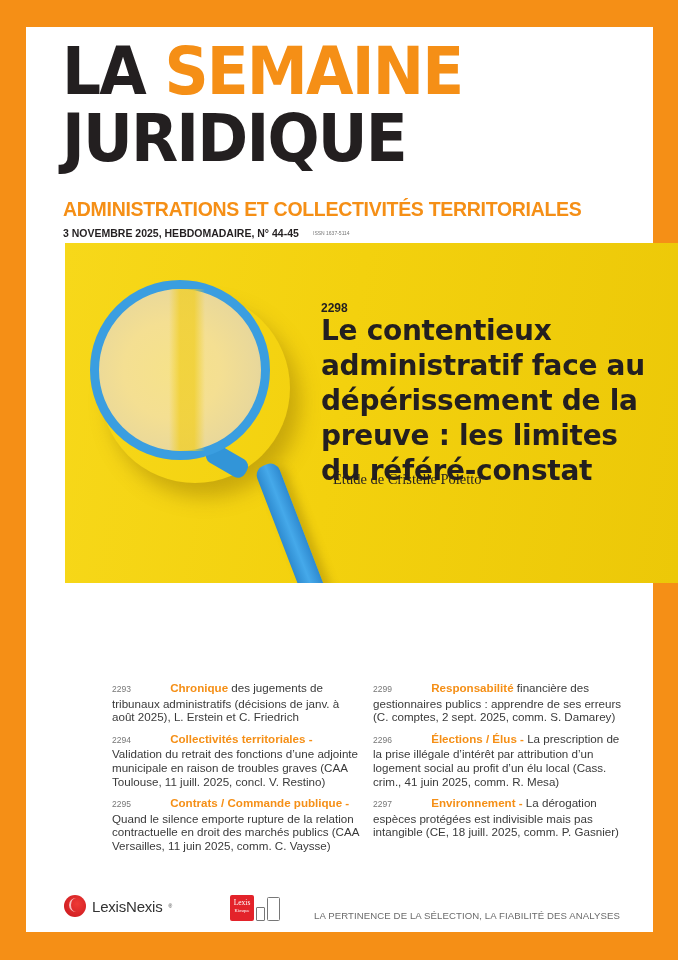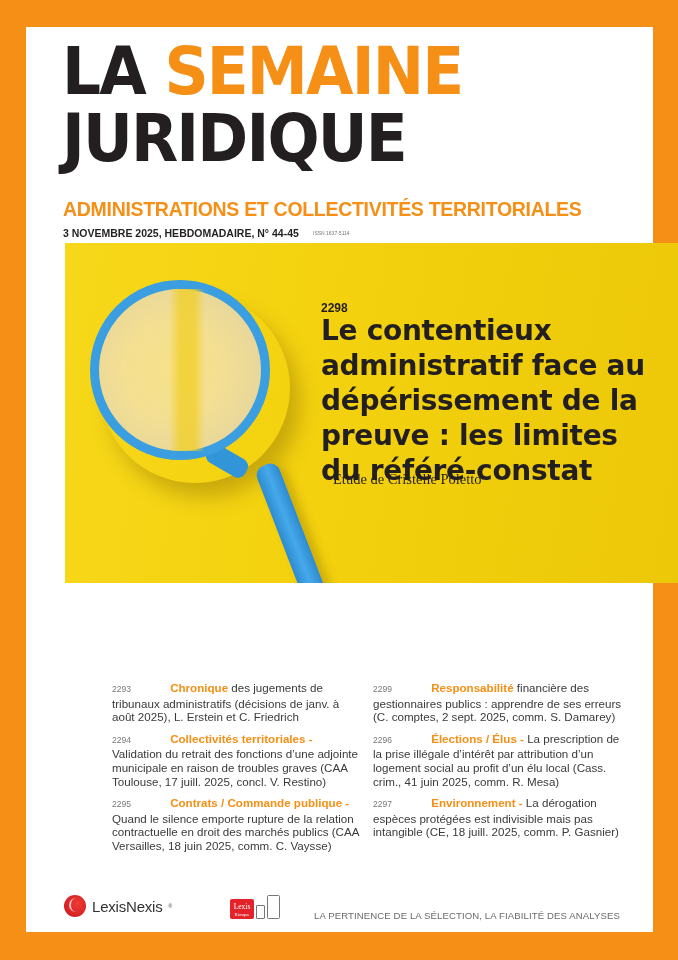--- a/index.html
+++ b/index.html
@@ -110,21 +110,21 @@
       content: ""; position: absolute; left: 5px; top: 3px; width: 12px; height: 14px;
       border-left: 2px solid rgba(255,255,255,0.7); border-radius: 50%;
     }
     .ln-text { font-size: 15px; color: #333; letter-spacing: -0.2px; }
     .ln-reg { font-size: 5px; vertical-align: top; color:#333; }
     .kiosque {
       position: absolute; left: 230px; top: 895px;
       display: flex; align-items: flex-end; gap: 2px;
     }
     .kiosque-badge {
-      width: 24px; height: 20px; background: #e3232a; border-radius: 2px;
+      width: 24px; height: 26px; background: #e3232a; border-radius: 2px;
       color: #fff; font-family: "Liberation Serif", serif;
       font-size: 7.5px; line-height: 8px; text-align: center;
       padding-top: 4px; box-sizing: border-box;
     }
     .kiosque-badge .small { font-size: 4.5px; display: block; }
     .dev-phone { width: 7px; height: 12px; border: 1.5px solid #777; border-radius: 1px; }
     .dev-tablet { width: 11px; height: 22px; border: 1.5px solid #777; border-radius: 1.5px; }
     .tagline {
       position: absolute; left: 314px; top: 910px;
       font-size: 9.6px; color: #6b6b6b; letter-spacing: 0.1px;
@@ -157,25 +157,25 @@
   <div class="article-author">Étude de Cristelle Poletto</div>
 </div>
 
 <div class="toc left">
   <div class="toc-item">
     <span class="toc-num">2293</span>
     <span class="toc-cat">Chronique</span><span> des jugements de tribunaux administratifs (décisions de janv. à août 2025), L. Erstein et C. Friedrich</span>
   </div>
   <div class="toc-item">
     <span class="toc-num">2294</span>
-    <span class="toc-cat">Collectivités territoriales -</span><span> Validation du retrait des fonctions d’une adjointe municipale en raison de troubles graves (CAA Toulouse, 17 juill. 2025, concl. V. Restino)</span>
+    <span class="toc-cat">Collectivités territoriales -</span><span> Validation du retrait des fonctions d’une adjointe municipale en raison de troubles graves (CAA Toulouse, 11 juill. 2025, concl. V. Restino)</span>
   </div>
   <div class="toc-item">
     <span class="toc-num">2295</span>
-    <span class="toc-cat">Contrats / Commande publique -</span><span> Quand le silence emporte rupture de la relation contractuelle en droit des marchés publics (CAA Versailles, 18 juin 2025, comm. C. Vaysse)</span>
+    <span class="toc-cat">Contrats / Commande publique -</span><span> Quand le silence emporte rupture de la relation contractuelle en droit des marchés publics (CAA Versailles, 11 juin 2025, comm. C. Vaysse)</span>
   </div>
 </div>
 
 <div class="toc right">
   <div class="toc-item">
     <span class="toc-num">2299</span>
     <span class="toc-cat">Responsabilité</span><span> financière des gestionnaires publics : apprendre de ses erreurs (C. comptes, 2 sept. 2025, comm. S. Damarey)</span>
   </div>
   <div class="toc-item">
     <span class="toc-num">2296</span>

